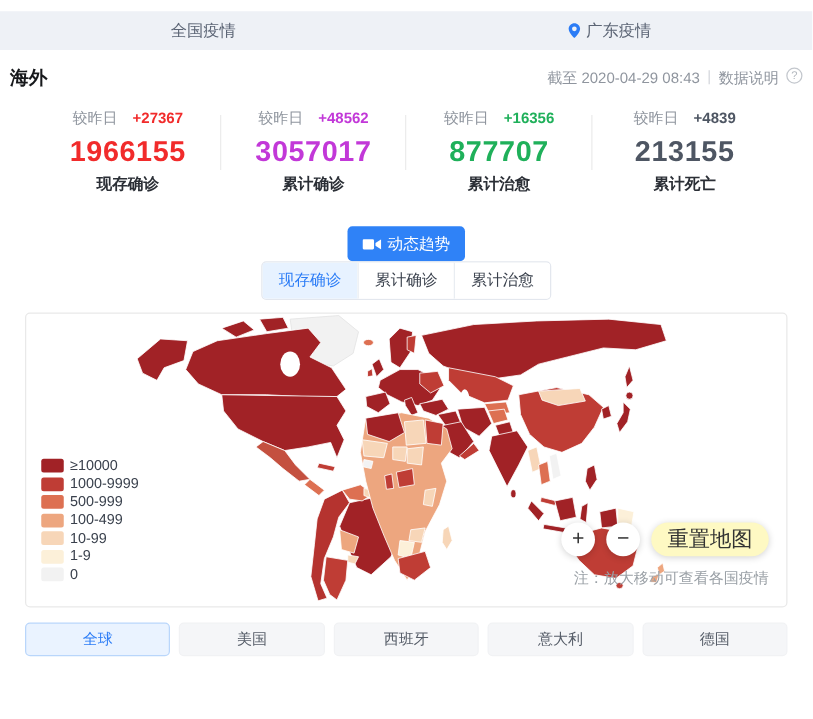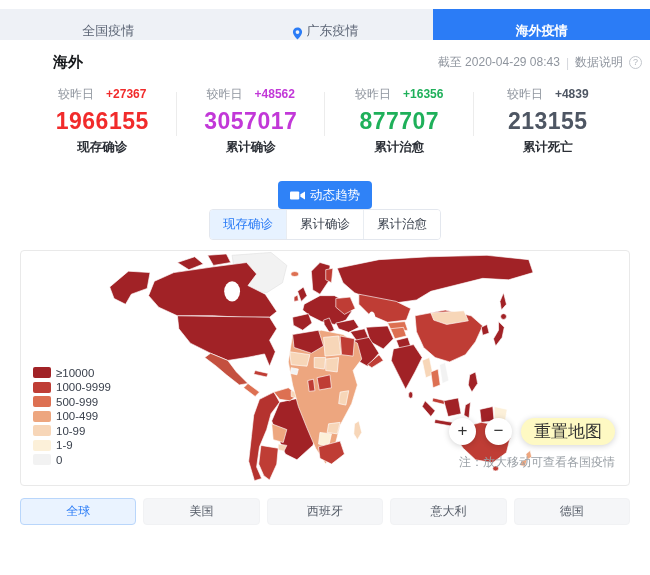--- a/index.html
+++ b/index.html
@@ -3,29 +3,29 @@
 <meta charset="utf-8">
 <style>
   * { margin:0; padding:0; box-sizing:border-box; }
   html,body { background:#fff; }
   body {
     width:650px; height:575px; margin:0 auto; position:relative;
     font-family:"Liberation Sans","DejaVu Sans",sans-serif; color:#1f2329; overflow:hidden;
   }
   
   .tabbar { display:flex; height:31px; margin-top:9px; background:#eef1f6; }
-  .tab { flex:1; display:flex; align-items:flex-end; justify-content:center; gap:4px;
+  .tab { flex:1; display:flex; align-items:center; justify-content:center; gap:4px;
          font-size:13px; color:#5c6575; cursor:pointer; }
   .tab.active { background:#2b7cf6; color:#fff; font-weight:bold; }
   .pin-icon { width:11px; height:13px; display:inline-block; }
   
   .head-row { display:flex; justify-content:space-between; align-items:center;
-              padding:0 8px; margin-top:13px;margin-left:45px; }
+              padding:0 8px; margin-top:13px; }
   .page-title { font-size:15px; font-weight:bold; color:#17191c; }
-  .head-right { font-size:12px; color:#8f959e; display:flex; align-items:center; gap:6px; }
+  .head-right { font-size:12px; color:#8f959e; display:flex; gap:6px; }
   .head-sep { color:#d4d7dc; }
   .q-icon { width:13px; height:13px; border-radius:50%; border:1px solid #c3c7cd;
             color:#b3b8bf; font-size:9px; line-height:11px; text-align:center; display:inline-block; }
   
   .stats { display:flex; margin:12px 28px 0; }
   .stat-card { flex:1; text-align:center; padding:2px 0 4px; position:relative; }
   .stat-card:not(:last-child)::after { content:""; position:absolute; right:0; top:8px;
       width:1px; height:44px; background:#ececec; }
   .stat-delta { font-size:12px; color:#8f959e; }
   .stat-delta b { font-weight:bold; margin-left:12px; }
@@ -68,23 +68,20 @@
 
 <div class="tabbar">
   <div class="tab">
     <span>全国疫情</span>
   </div>
   <div class="tab">
     <svg class="pin-icon" viewBox="0 0 24 28">
       <path d="M12 1C6.5 1 2 5.4 2 10.8 2 18 12 27 12 27s10-9 10-16.2C22 5.4 17.5 1 12 1zm0 14a4.1 4.1 0 1 1 0-8.2 4.1 4.1 0 0 1 0 8.2z" fill="#2b7cf6"></path>
     </svg>
     <span>广东疫情</span>
-  </div>
-  <div class="tab active">
-    <span>海外疫情</span>
   </div>
 </div>
 
 <div class="head-row">
   <div class="page-title">海外</div>
   <div class="head-right">
     <span>截至 2020-04-29 08:43</span>
     <span class="head-sep">|</span>
     <span>数据说明</span>
     <span class="q-icon">?</span>

